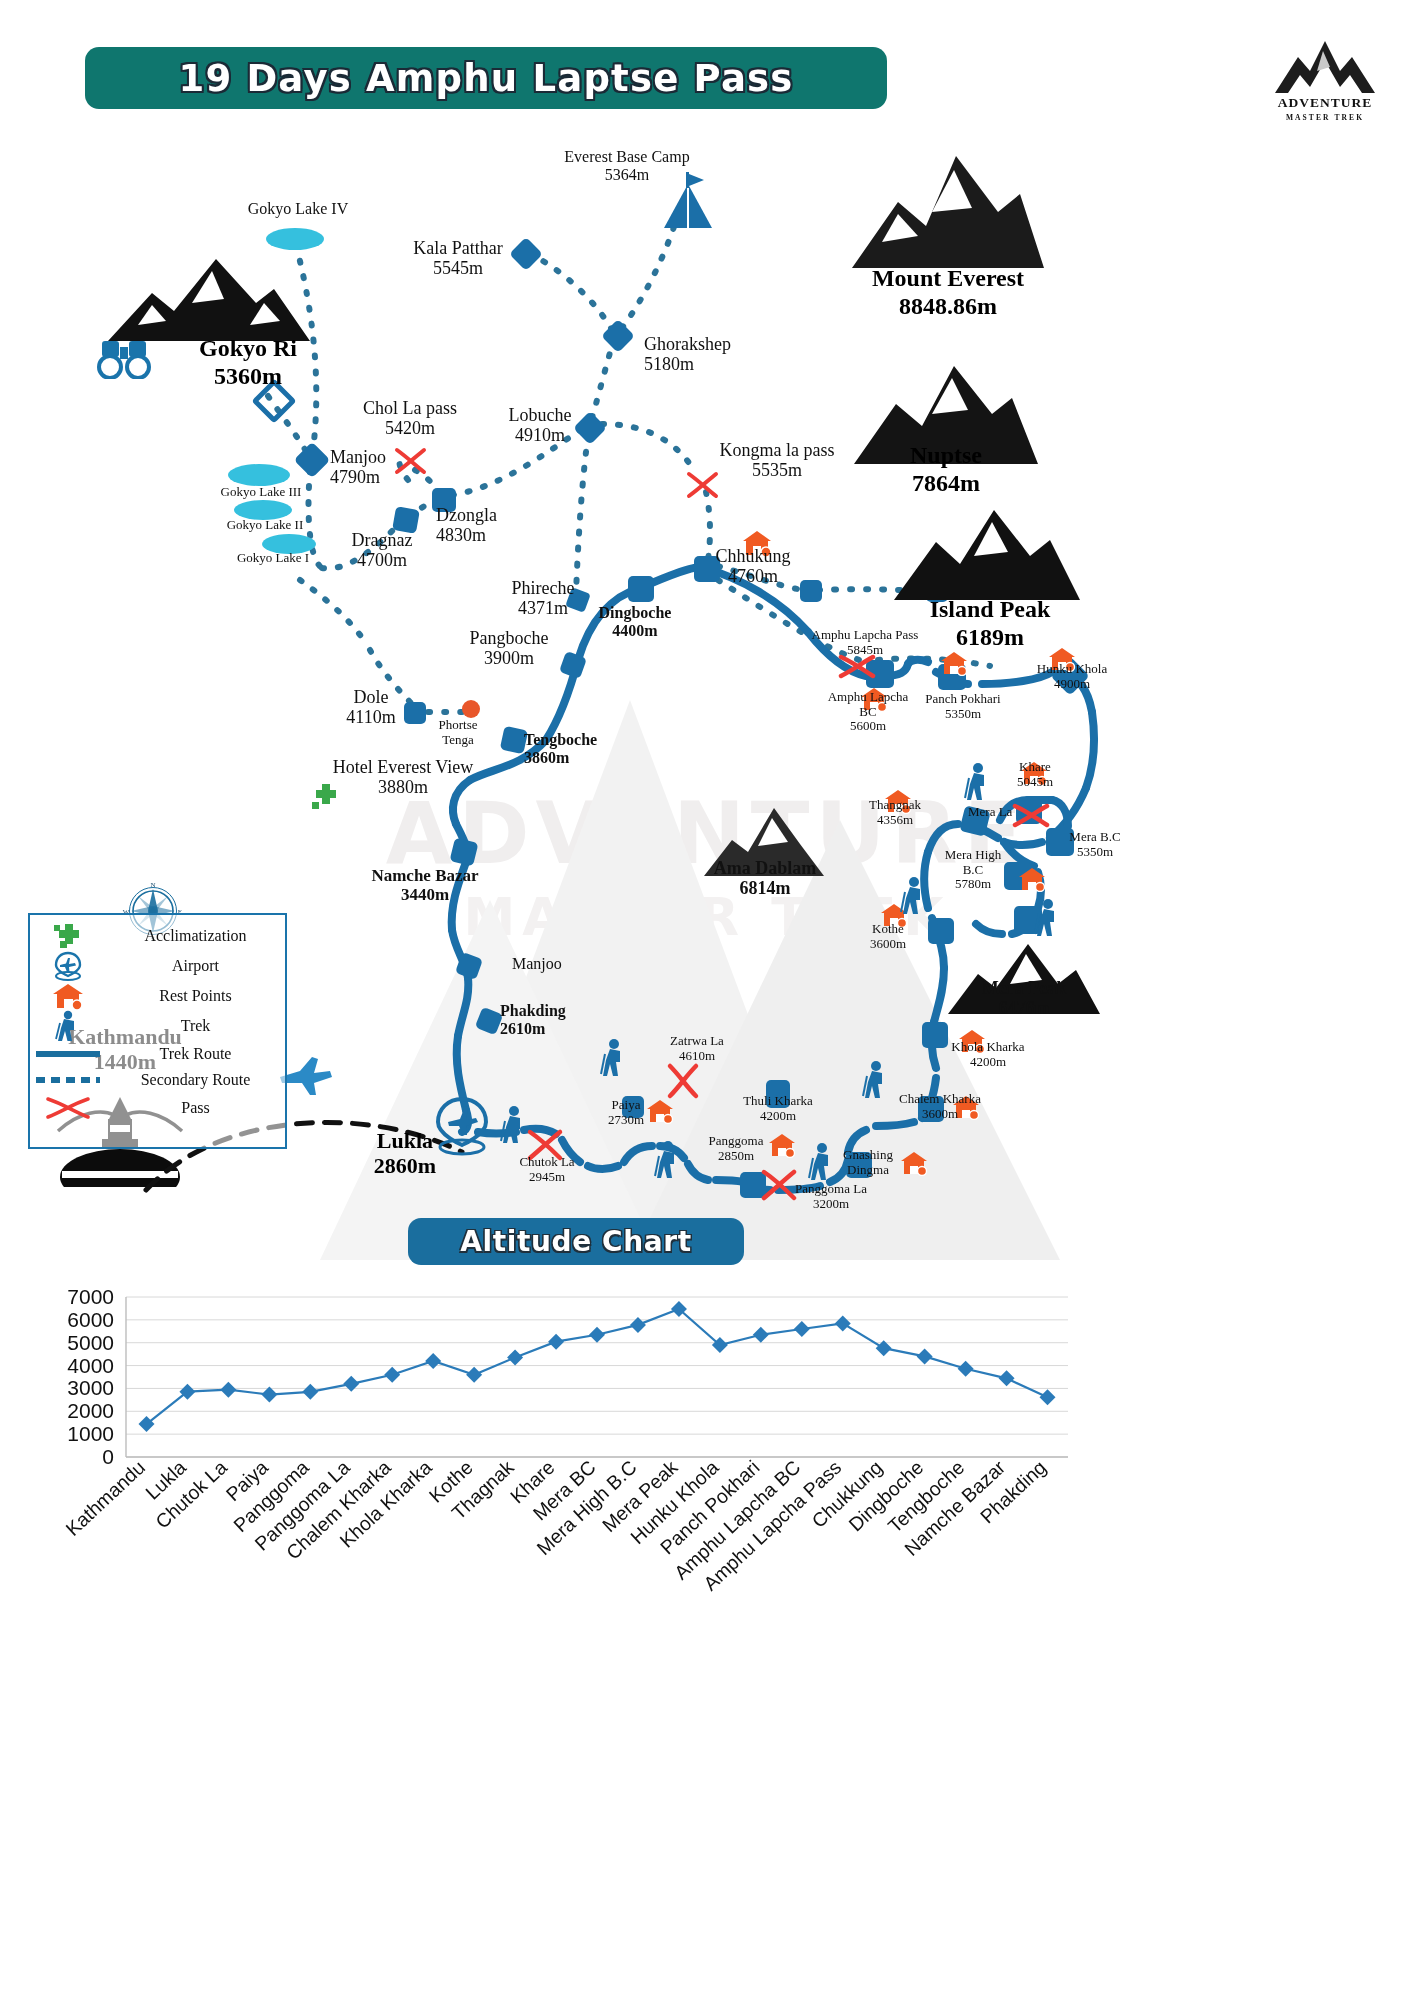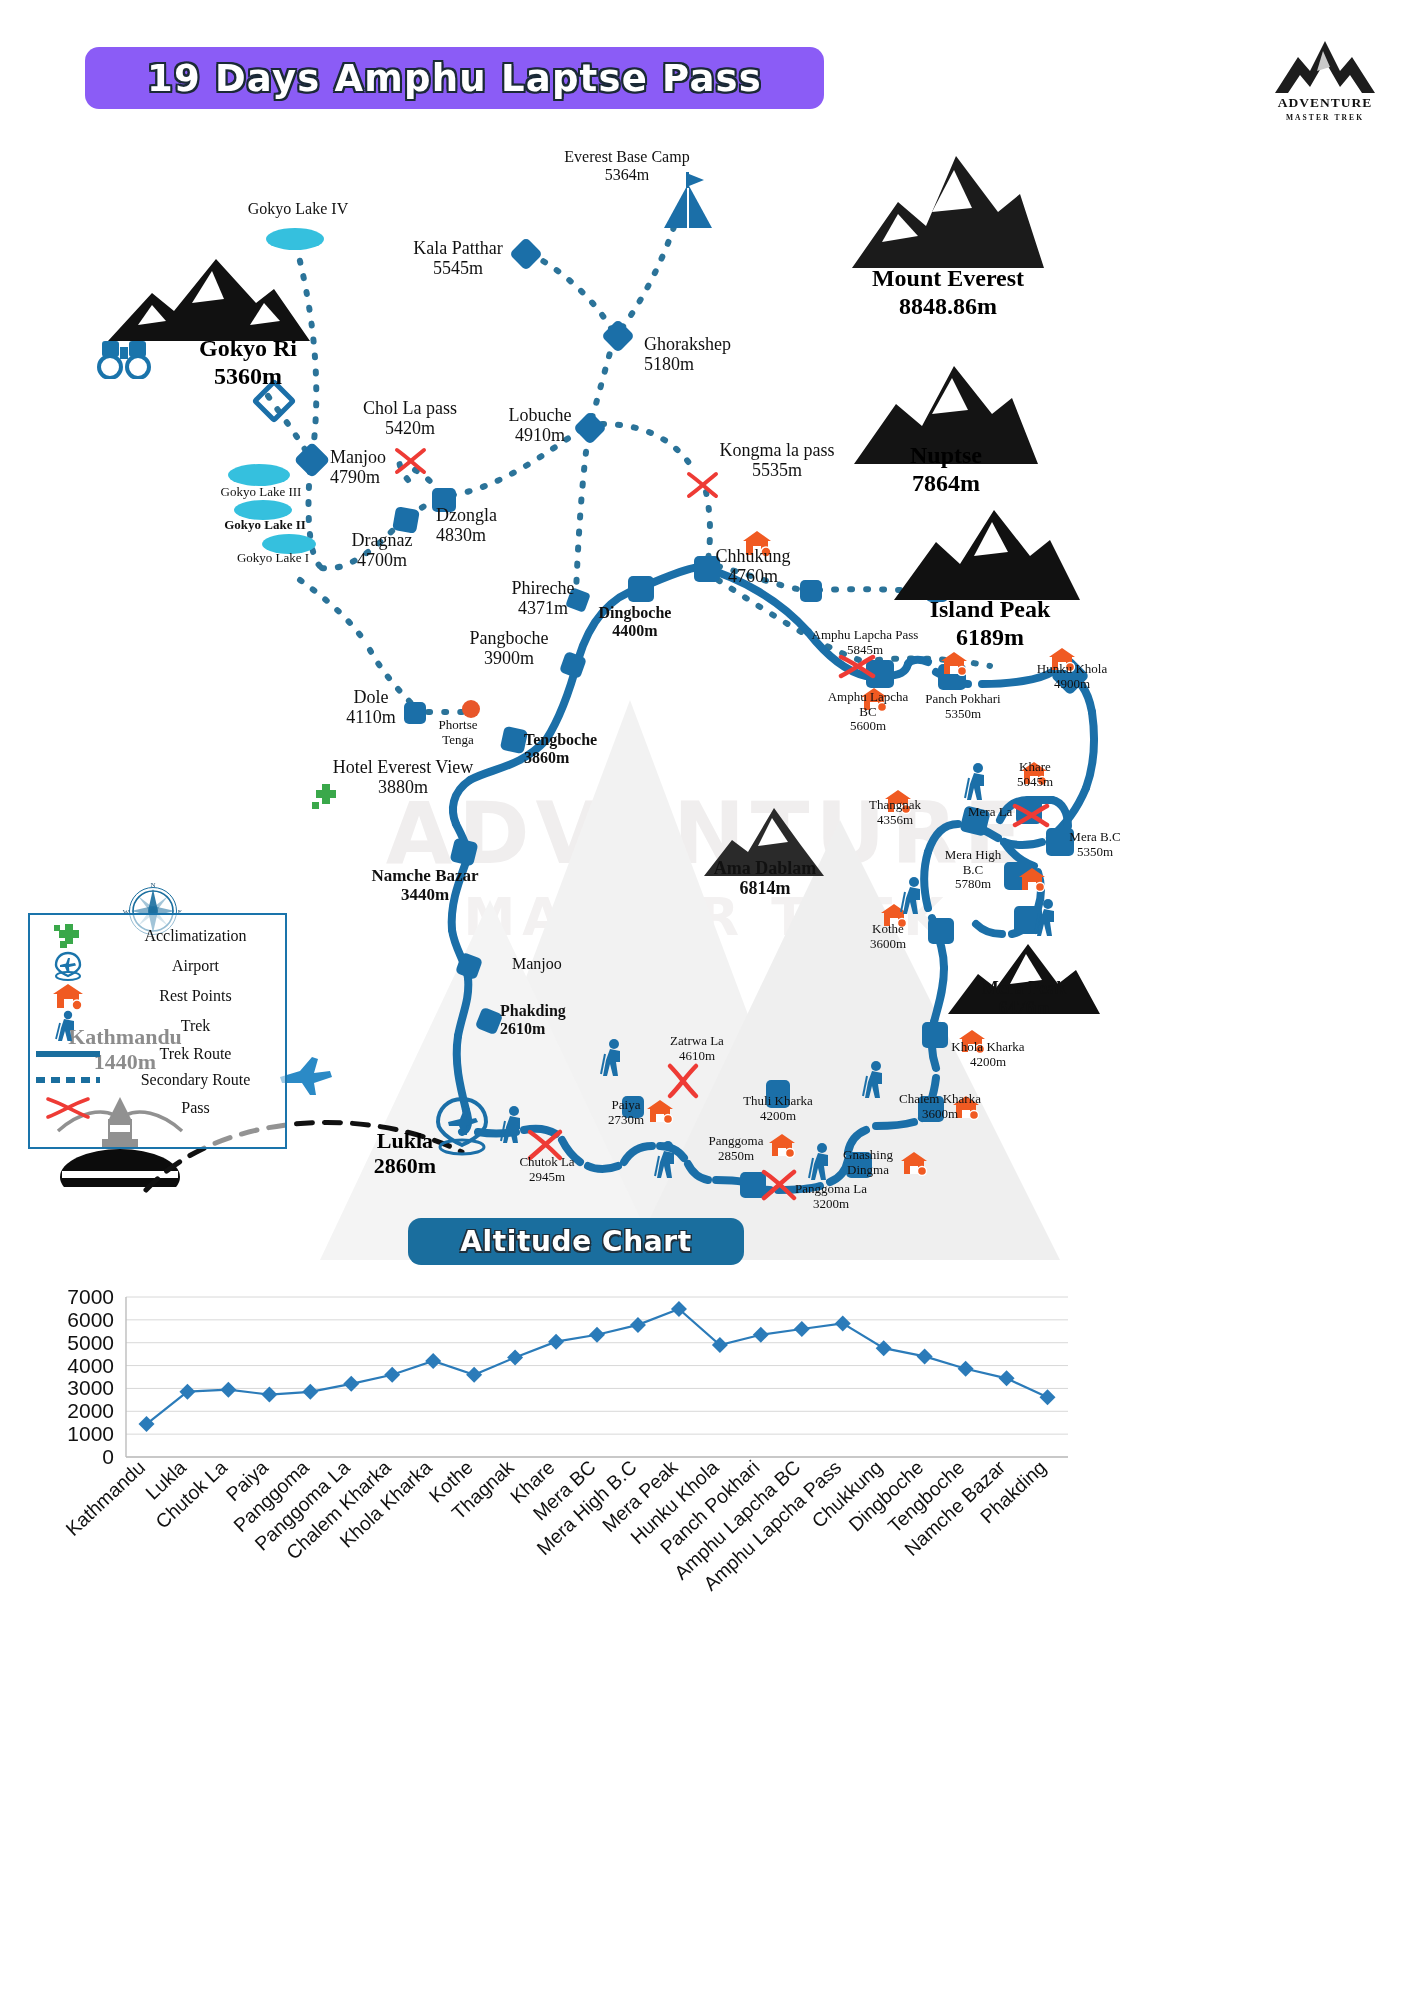--- a/index.html
+++ b/index.html
@@ -2,21 +2,21 @@
 <html><head>
 <meta charset="utf-8">
 <style>
   html,body{margin:0;padding:0;background:#fff;}
   body{width:1414px;height:2000px;position:relative;font-family:"Liberation Serif",serif;overflow:hidden;}
   .stage{position:absolute;left:0;top:0;width:1414px;height:2000px;}
   .abs{position:absolute;}
 
   
   #title-banner{
-    left:85px;top:47px;width:739px;height:62px;background:#8b5cf6;border-radius:14px;
+    left:85px;top:47px;width:802px;height:62px;background:#0f766e;border-radius:14px;
     display:flex;align-items:center;justify-content:center;
   }
   #title-banner .t{
     font-family:"DejaVu Sans",sans-serif;font-weight:bold;font-size:37px;color:#fff;
     letter-spacing:1.2px;
     text-shadow:-2px -2px 0 #1b2a36, 2px -2px 0 #1b2a36, -2px 2px 0 #1b2a36, 2px 2px 0 #1b2a36,
                  0 -2px 0 #1b2a36, 0 2px 0 #1b2a36, -2px 0 0 #1b2a36, 2px 0 0 #1b2a36;
     white-space:nowrap;
   }
   #brand-logo{left:1255px;top:35px;width:140px;height:100px;text-align:center;}
@@ -623,21 +623,21 @@
     <span>Ama Dablam</span><br>
     <span>6814m</span>
   </div>
   <div class="abs lbl c s14 b" style="left:944px;top:978px;width:160px;">
     <span>Mera Peak</span><br>
     <span>6476m</span>
   </div>
 
   <div class="abs lbl c s15" style="left:208px;top:200px;width:180px;">Gokyo Lake IV</div>
   <div class="abs lbl c s13" style="left:186px;top:485px;width:150px;">Gokyo Lake III</div>
-  <div class="abs lbl c s13" style="left:192px;top:518px;width:146px;font-weight:bold;">Gokyo Lake II</div>
+  <div class="abs lbl c s13" style="left:192px;top:518px;width:146px;">Gokyo Lake II</div>
   <div class="abs lbl c s13" style="left:200px;top:551px;width:146px;">Gokyo Lake I</div>
 
   <svg class="abs" id="compass" viewBox="0 0 62 62">
     <circle cx="31" cy="31" r="20" fill="none" stroke="#1a6e9e" stroke-width="1.6"></circle>
     <circle cx="31" cy="31" r="23.5" fill="none" stroke="#1a6e9e" stroke-width="1"></circle>
     <polygon points="31,9 36,31 31,53 26,31" fill="#1a6e9e" opacity=".9"></polygon>
     <polygon points="9,31 31,26 53,31 31,36" fill="#1a6e9e" opacity=".55"></polygon>
     <polygon points="16,16 33,29 46,46 29,33" fill="#1a6e9e" opacity=".4"></polygon>
     <polygon points="46,16 33,33 16,46 29,29" fill="#1a6e9e" opacity=".4"></polygon>
     <text x="31" y="7" font-size="7" fill="#1a4d6e" text-anchor="middle" font-family="Liberation Serif, serif">N</text>

